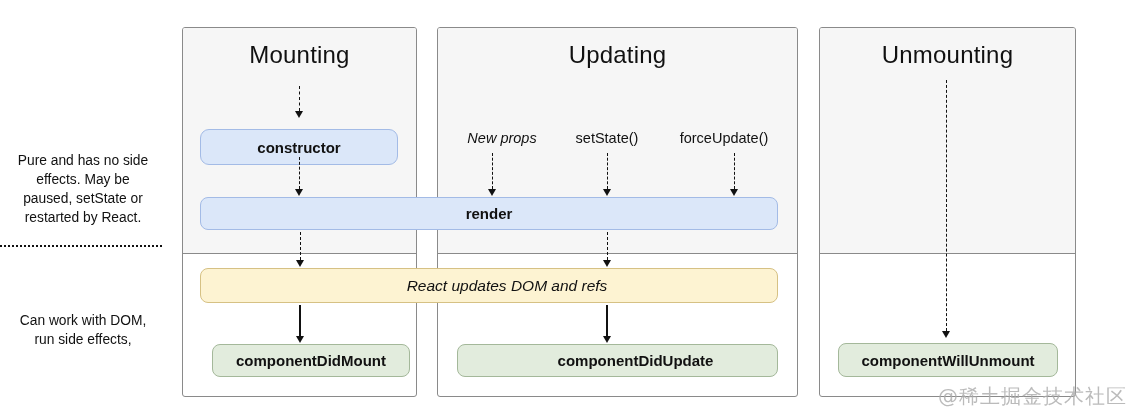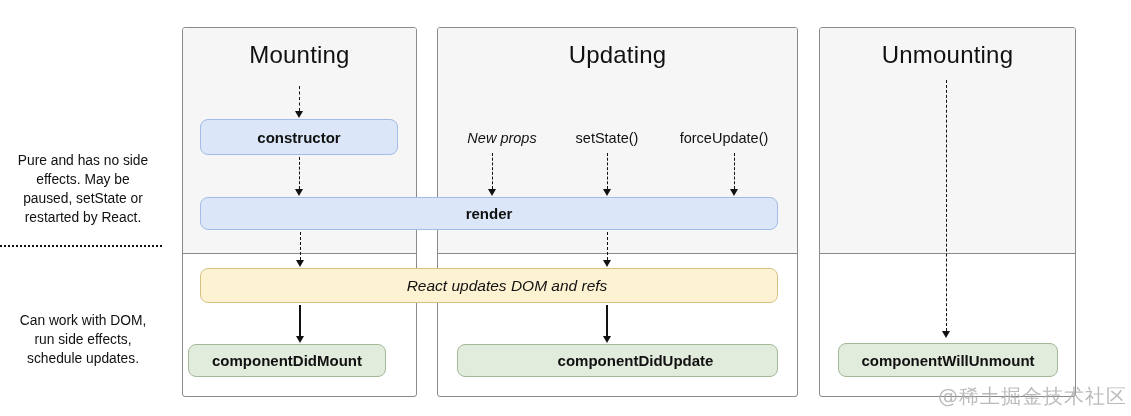--- a/index.html
+++ b/index.html
@@ -57,21 +57,20 @@
   <div class="legend">
     <div class="phase-line" style="top:151px">Pure and has no side</div>
     <div class="phase-line" style="top:170px">effects. May be</div>
     <div class="phase-line" style="top:189px">paused, setState or</div>
     <div class="phase-line" style="top:208px">restarted by React.</div>
 
     <div class="dotted-split" style="top:245px"></div>
 
     <div class="phase-line" style="top:311px">Can work with DOM,</div>
     <div class="phase-line" style="top:330px">run side effects,</div>
-    <div class="phase-line" style="top:349px">schedule updates.</div>
   </div>
 
   <div class="panel" style="left:182px;width:235px;">
     <div class="render-zone"></div>
     <div class="panel-title">Mounting</div>
   </div>
 
   <div class="panel" style="left:437px;width:361px;">
     <div class="render-zone"></div>
     <div class="panel-title">Updating</div>
@@ -122,27 +121,27 @@
   <div class="arrow solid" style="left:602px;top:305px;height:38px;">
     <div class="shaft"></div>
     <div class="head"></div>
   </div>
 
   <div class="arrow" style="left:941px;top:80px;height:258px;">
     <div class="shaft"></div>
     <div class="head"></div>
   </div>
 
-  <div class="box blue" style="left:200px;top:119px;width:198px;height:36px;">constructor</div>
+  <div class="box blue" style="left:200px;top:129px;width:198px;height:36px;border-radius:9px;">constructor</div>
 
   <div class="box blue" style="left:200px;top:197px;width:578px;height:33px;">render</div>
 
   <div class="box yellow" style="left:200px;top:268px;width:578px;height:35px;padding-left:36px;">React updates DOM and refs</div>
 
-  <div class="box green" style="left:188px;top:344px;width:198px;height:33px;">componentDidMount</div>
+  <div class="box green" style="left:212px;top:344px;width:198px;height:33px;">componentDidMount</div>
 
   <div class="box green" style="left:457px;top:344px;width:321px;height:33px;padding-left:36px;">componentDidUpdate</div>
 
   <div class="box green" style="left:838px;top:343px;width:220px;height:34px;">componentWillUnmount</div>
 
   <div class="watermark">@稀土掘金技术社区</div>
 
 </div>
 
 </body></html>

